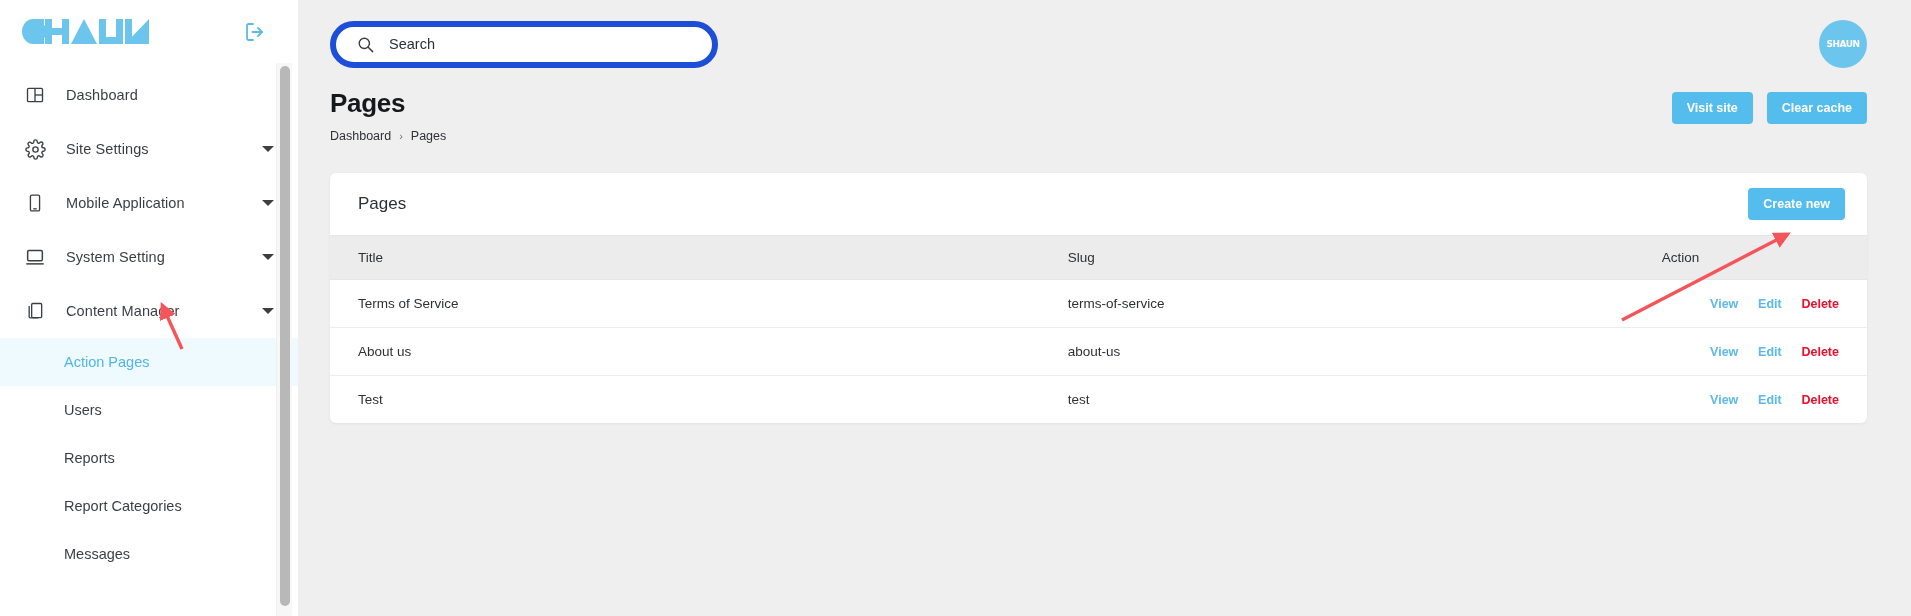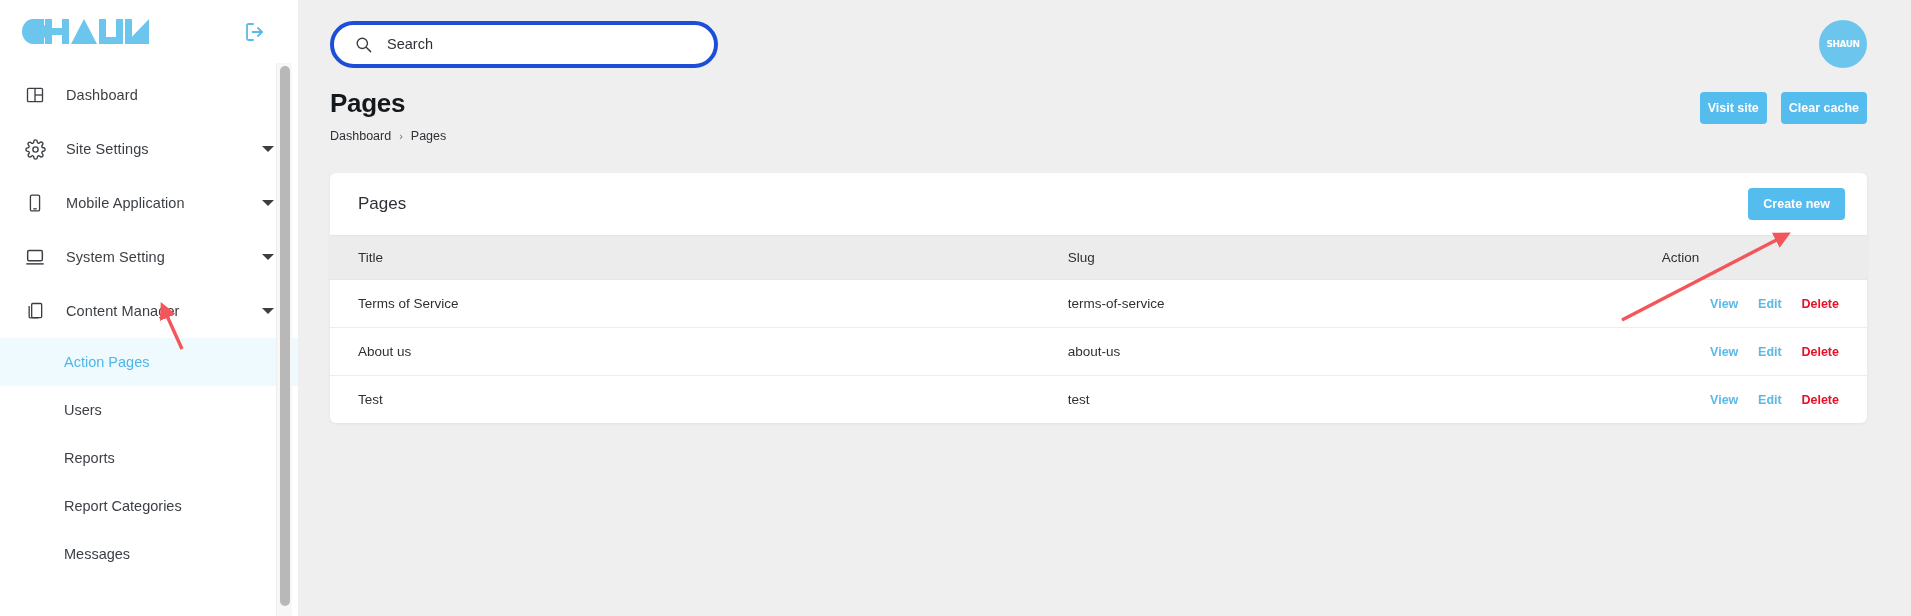--- a/index.html
+++ b/index.html
@@ -98,21 +98,21 @@
 
   .topbar {
     height: 88px;
     display: flex; align-items: center;
     padding: 0 44px 0 32px;
     justify-content: space-between;
   }
   .search-box {
     width: 388px; height: 47px;
     background: #fff;
-    border: 4px solid #1d4ed8;
+    border: 6px solid #1d4ed8;
     border-radius: 26px;
     display: flex; align-items: center;
     padding: 0 20px;
     cursor: text;
   }
   .search-box .mag { margin-right: 14px; display:flex; }
   .search-input {
     border: none; outline: none; background: transparent;
     font-family: "Liberation Sans", sans-serif;
     font-size: 14.5px; color: #2d3136; width: 100%;
@@ -135,21 +135,21 @@
   }
   .page-title { font-size: 26px; font-weight: 700; color: #16191c; letter-spacing: -0.3px; }
   .breadcrumb { margin-top: 10px; font-size: 12.5px; color: #2d3136; display: flex; align-items: center; gap: 8px; }
   .crumb { cursor: pointer; }
   .crumb-sep { color: #6b7075; font-size: 11px; }
   .head-actions { display: flex; gap: 14px; padding-top: 4px; }
   .btn-primary {
     background: #55bdee; color: #fff; border: none; border-radius: 4px;
     font-family: "Liberation Sans", sans-serif;
     font-size: 12.5px; font-weight: 700;
-    padding: 9px 8px; cursor: pointer;
+    padding: 9px 15px; cursor: pointer;
   }
 
   .card {
     margin: 30px 44px 0 32px;
     background: #fff;
     border-radius: 6px;
     box-shadow: 0 1px 3px rgba(0,0,0,0.06);
     overflow: hidden;
   }
   .card-head {

